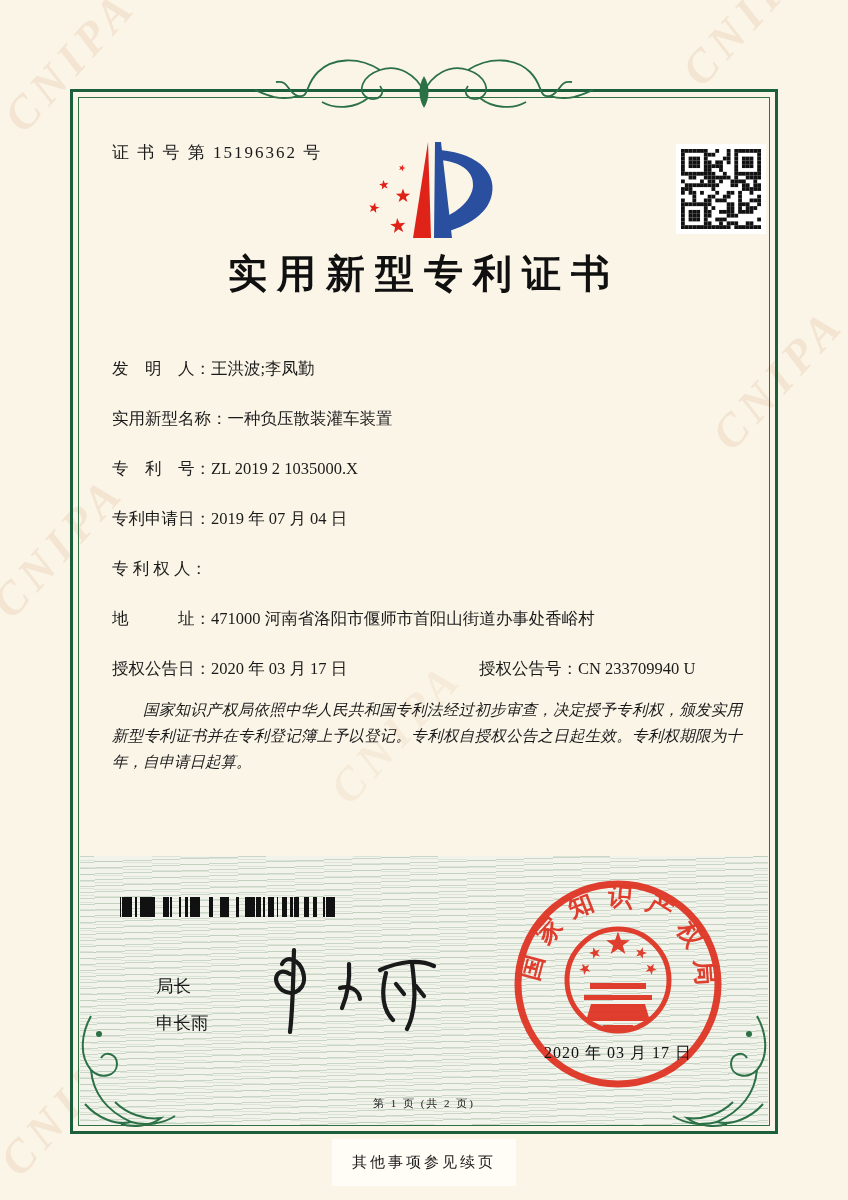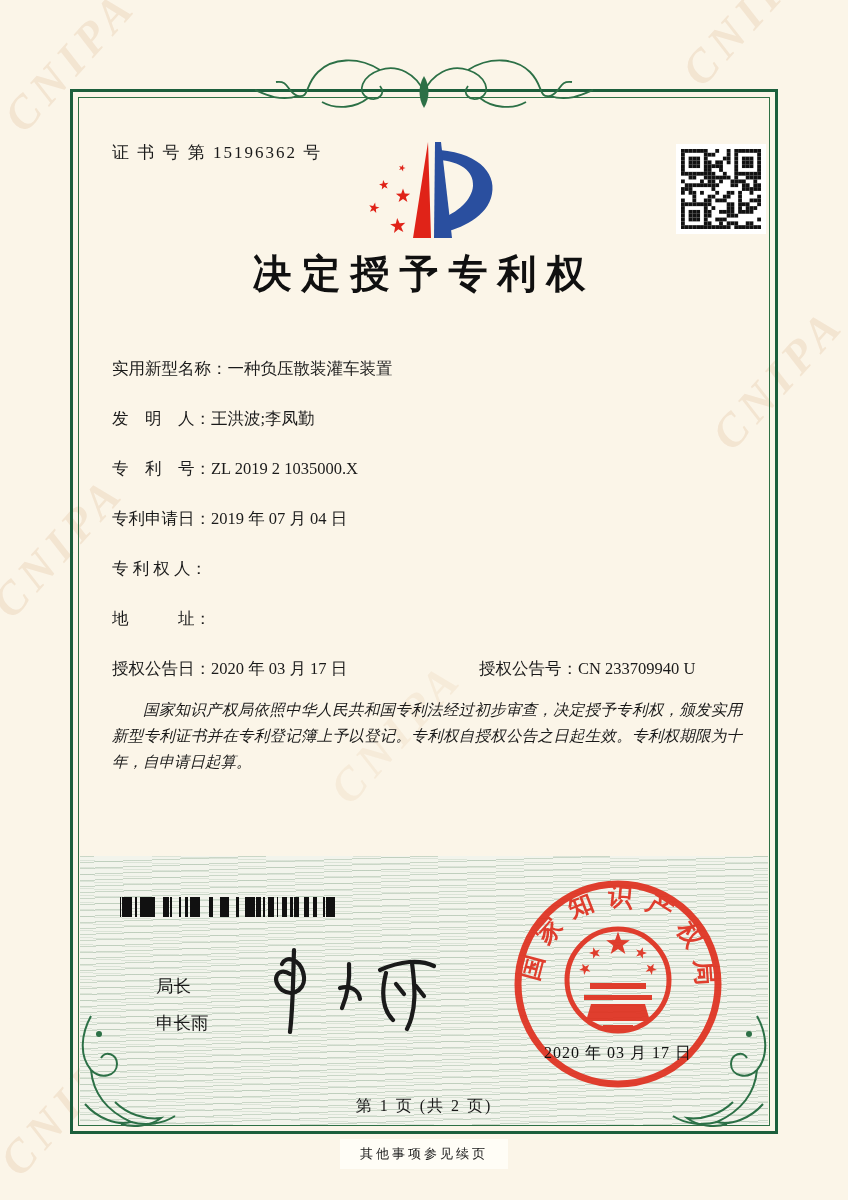--- a/index.html
+++ b/index.html
@@ -54,23 +54,23 @@
   .paras p{margin:0; text-indent:2em;font-style:italic;}
   
   .barcode{position:absolute; left:120px; top:897px; width:216px; height:20px;
            display:flex; align-items:stretch;}
   .signer{position:absolute; left:128px; top:968px; font-size:17.5px; line-height:37px;margin-left:28px;}
   .signature{position:absolute; left:252px; top:936px;}
   .seal{position:absolute; left:511px; top:877px;}
   .seal-date{position:absolute; left:511px; top:1043px; width:214px; text-align:center;
              font-size:16px; letter-spacing:1px; color:#111; z-index:6;}
   .page-num{position:absolute; left:74px; top:1096px; width:700px; text-align:center;
-            font-size:16px; letter-spacing:2px;}
+            font-size:11px; letter-spacing:2px;}
   .note-box{position:absolute; left:424px; top:1139px; transform:translateX(-50%);
-            background:#fffdf6; padding:6px 20px; font-size:13px; letter-spacing:3px;
+            background:#fffdf6; padding:14px 20px; font-size:15px; letter-spacing:3px;
             white-space:nowrap;}
   .z-content{position:relative; z-index:5;}
 </style>
 </head>
 <body>
 
 <div class="page">
 
   <div class="wm" style="left:-16px; top:34px;">CNIPA</div>
   <div class="wm" style="left:662px; top:-12px;">CNIPA</div>
@@ -394,44 +394,45 @@
           <rect x="53.33" y="76.19" width="3.81" height="3.81" fill="#111"></rect>
           <rect x="57.14" y="76.19" width="3.81" height="3.81" fill="#111"></rect>
           <rect x="60.95" y="76.19" width="3.81" height="3.81" fill="#111"></rect>
           <rect x="64.76" y="76.19" width="3.81" height="3.81" fill="#111"></rect>
           <rect x="68.57" y="76.19" width="3.81" height="3.81" fill="#111"></rect>
           <rect x="72.38" y="76.19" width="3.81" height="3.81" fill="#111"></rect>
           <rect x="76.19" y="76.19" width="3.81" height="3.81" fill="#111"></rect>
         </svg>
     </div>
 
-    <div class="title">决定授予专利权</div>
+    <div class="title">实用新型专利证书</div>
 
     <div class="fields">
+      <div class="frow">
+        <span class="lbl">发　明　人：</span>
+        <span class="val">王洪波;李凤勤</span>
+      </div>
       <div class="frow">
         <span class="lbl">实用新型名称：</span>
         <span class="val">一种负压散装灌车装置</span>
       </div>
       <div class="frow">
-        <span class="lbl">发　明　人：</span>
-        <span class="val">王洪波;李凤勤</span>
-      </div>
-      <div class="frow">
         <span class="lbl">专　利　号：</span>
         <span class="val">ZL 2019 2 1035000.X</span>
       </div>
       <div class="frow">
         <span class="lbl">专利申请日：</span>
         <span class="val">2019 年 07 月 04 日</span>
       </div>
       <div class="frow">
         <span class="lbl">专 利 权 人：</span>
       </div>
       <div class="frow">
         <span class="lbl">地　　　址：</span>
+        <span class="val">471000 河南省洛阳市偃师市首阳山街道办事处香峪村</span>
       </div>
       <div class="frow">
         <span class="lbl">授权公告日：</span>
         <span class="val">2020 年 03 月 17 日</span>
         <span class="pair2">
           <span class="lbl">授权公告号：</span>
           <span class="val">CN 233709940 U</span>
         </span>
       </div>
     </div>

